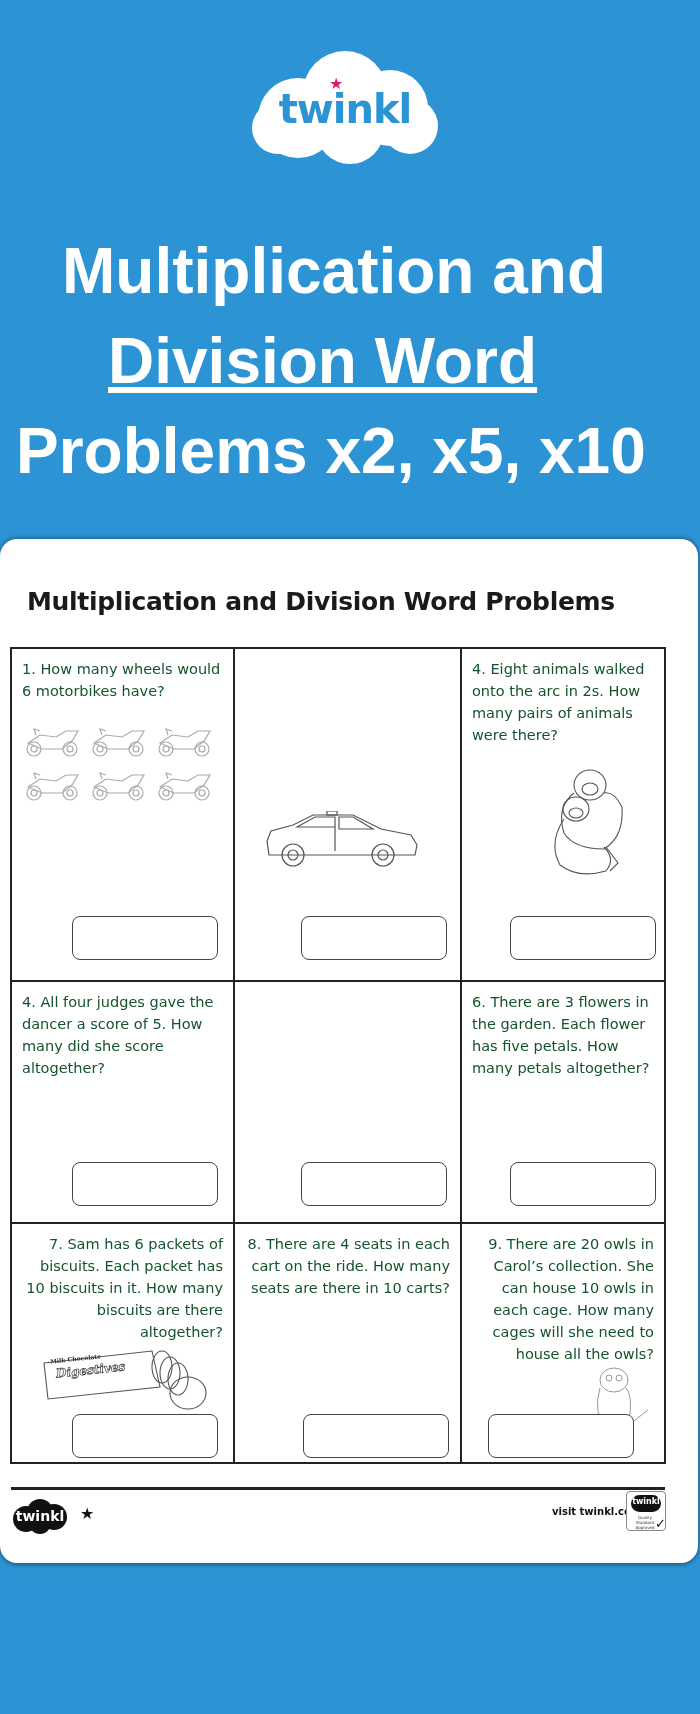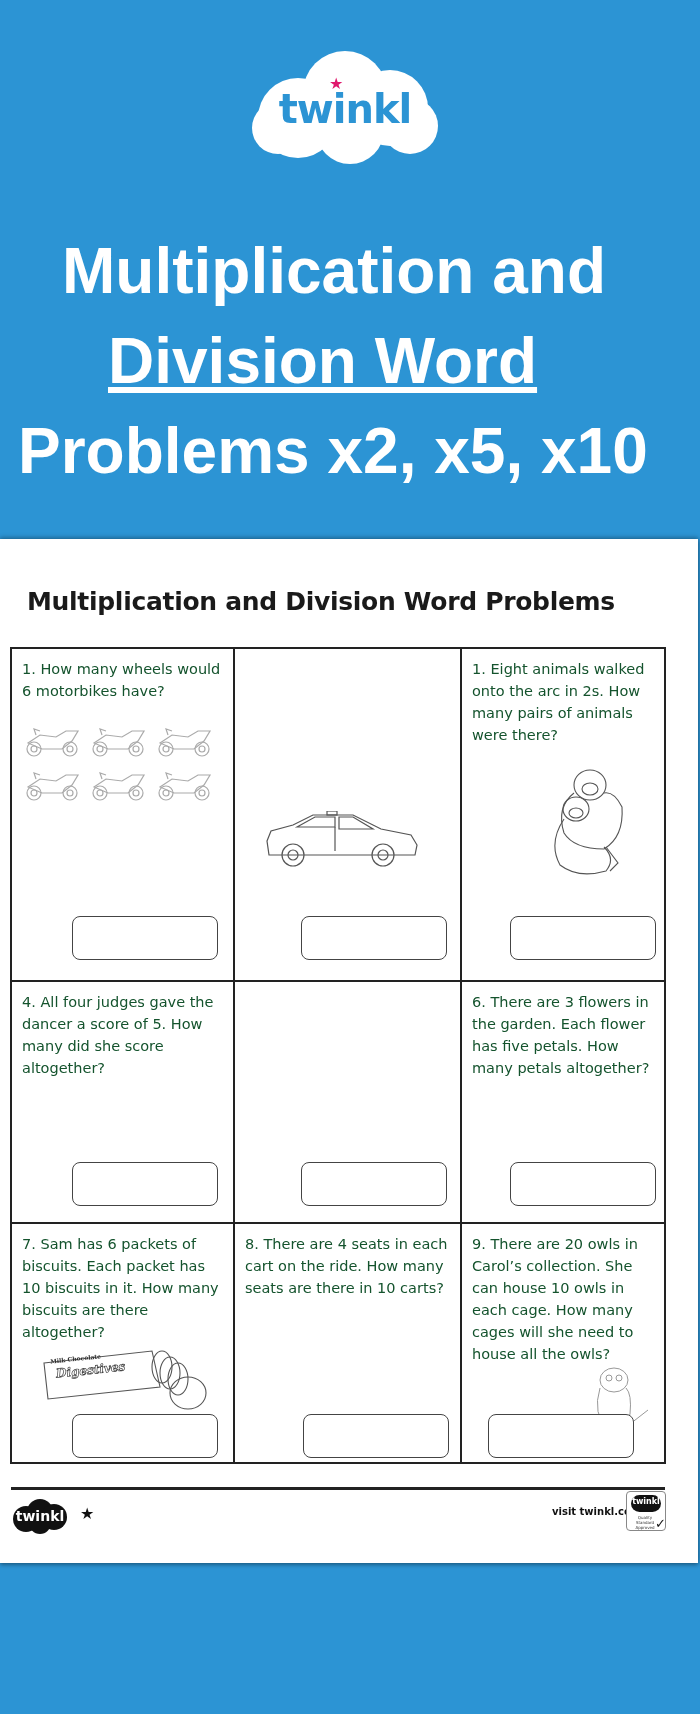--- a/index.html
+++ b/index.html
@@ -9,33 +9,33 @@
   .banner { position: absolute; left: 0; top: 0; width: 700px; height: 538px; background: #2C94D4; }
   .logo-cloud { position: absolute; left: 250px; top: 48px; width: 190px; height: 118px; }
   .logo-text { position: absolute; left: 0; top: 38px; width: 190px; text-align: center;
     font-family: "DejaVu Sans", sans-serif; font-weight: bold; font-size: 40px; color: #2C94D4; letter-spacing: -1px; }
   .logo-star { position: absolute; left: 79px; top: 28px; font-size: 16px; color: #E0186C; line-height: 1; }
 
   .banner-title { position: absolute; left: 0; top: 226px; width: 700px; color: #fff;
     font-family: "Liberation Sans", sans-serif; font-weight: bold; font-size: 64px; line-height: 90px; }
   .banner-title .l1 { display:block; padding-left: 62px; }
   .banner-title .l2 { display:block; padding-left: 108px; text-decoration: underline; }
-  .banner-title .l3 { display:block; padding-left: 10px; margin-left: 8px; }
+  .banner-title .l3 { display:block; padding-left: 16px; }
 
   .page { position: absolute; left: 0; top: 539px; width: 698px; height: 1024px; background: #fff;
-    box-shadow: 0 2px 4px rgba(0,0,0,0.35), 0 -2px 4px rgba(0,0,0,0.25); }
+    box-shadow: 0 2px 4px rgba(0,0,0,0.35), 0 -2px 4px rgba(0,0,0,0.25); border-radius: 17px; }
   .sheet-title { position: absolute; left: 27px; top: 48px; font-family: "DejaVu Sans", sans-serif;
     font-weight: bold; font-size: 25px; color: #1a1a1a; letter-spacing: -0.3px; }
 
   .grid { position: absolute; left: 10px; top: 108px; width: 656px; height: 817px;
     border: 2px solid #222; display: grid;
     grid-template-columns: 223px 227px 1fr; grid-template-rows: 333px 242px 1fr; }
   .cell { position: relative; border-right: 2px solid #222; border-bottom: 2px solid #222; padding: 9px 10px 0 10px; }
   .cell.c3 { border-right: none; }
-  .cell.r3 { border-bottom: none; }
+  .cell.r3 { border-bottom: none; text-align: right; }
   .q { font-family: "DejaVu Sans", sans-serif; font-size: 14.5px; line-height: 22px; color: #14532d; }
   .answer-box { position: absolute; height: 44px; width: 146px; border: 1.5px solid #444; border-radius: 8px; background:#fff; }
   .r1 .answer-box { bottom: 20px; }
   .r2 .answer-box { bottom: 16px; }
   .r3 .answer-box { bottom: 4px; }
 
   .illus { position: absolute; }
   .footer-rule { position: absolute; left: 11px; top: 948px; width: 654px; height: 3px; background: #222; }
   .footer-logo { position: absolute; left: 12px; top: 960px; width: 56px; height: 36px; }
   .footer-logo-text { position:absolute; left:0; top:9px; width:56px; text-align:center; color:#fff; font-weight:bold; font-size:14px; }
@@ -110,21 +110,21 @@
             <circle cx="30" cy="44" r="5"></circle>
           <circle cx="120" cy="44" r="11"></circle>
             <circle cx="120" cy="44" r="5"></circle>
           <rect x="64" y="0" width="10" height="4"></rect>
         </g>
       </svg>
       <div class="answer-box" style="left:66px"></div>
     </div>
 
     <div class="cell r1 c3">
-      <div class="q">1. Eight animals walked onto the arc in 2s. How many pairs of animals were there?</div>
+      <div class="q">4. Eight animals walked onto the arc in 2s. How many pairs of animals were there?</div>
       <svg class="illus" style="left:82px;top:118px" width="90" height="112" viewBox="0 0 90 112">
         <g fill="none" stroke="#555" stroke-width="1.1">
           <ellipse cx="46" cy="18" rx="16" ry="15"></ellipse>
             <ellipse cx="46" cy="22" rx="8" ry="6"></ellipse>
           <path d="M30 26 Q12 40 20 66 Q30 82 60 82 Q80 70 78 40 Q70 24 60 26"></path>
           <ellipse cx="32" cy="42" rx="13" ry="12"></ellipse>
             <ellipse cx="32" cy="46" rx="7" ry="5"></ellipse>
           <path d="M20 52 Q4 76 16 98 Q34 112 62 104 Q72 92 60 80"></path>
           <path d="M62 80 L74 96 L66 104"></path>
         </g>

